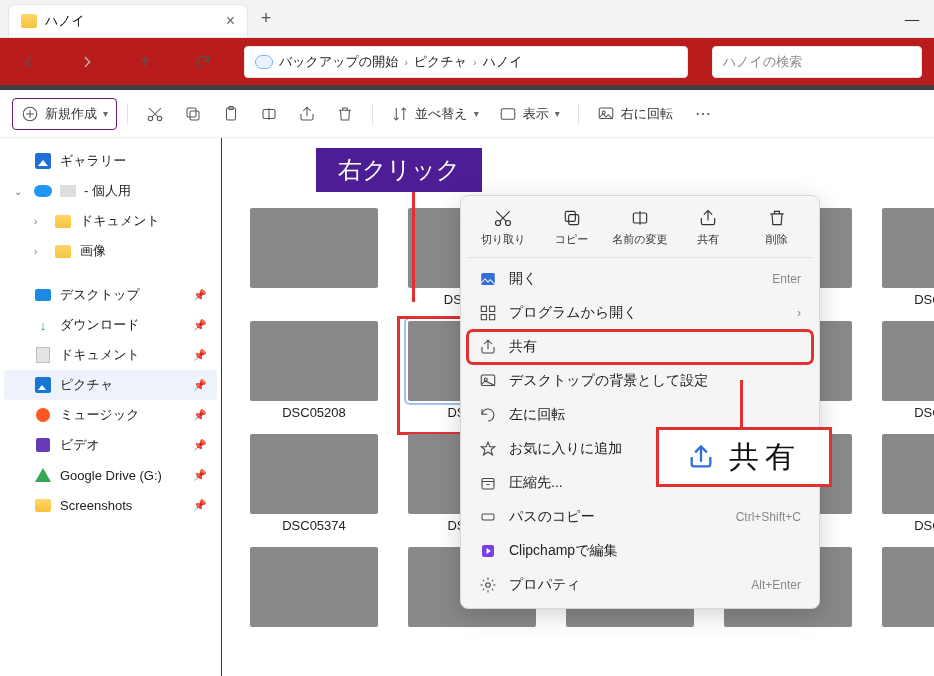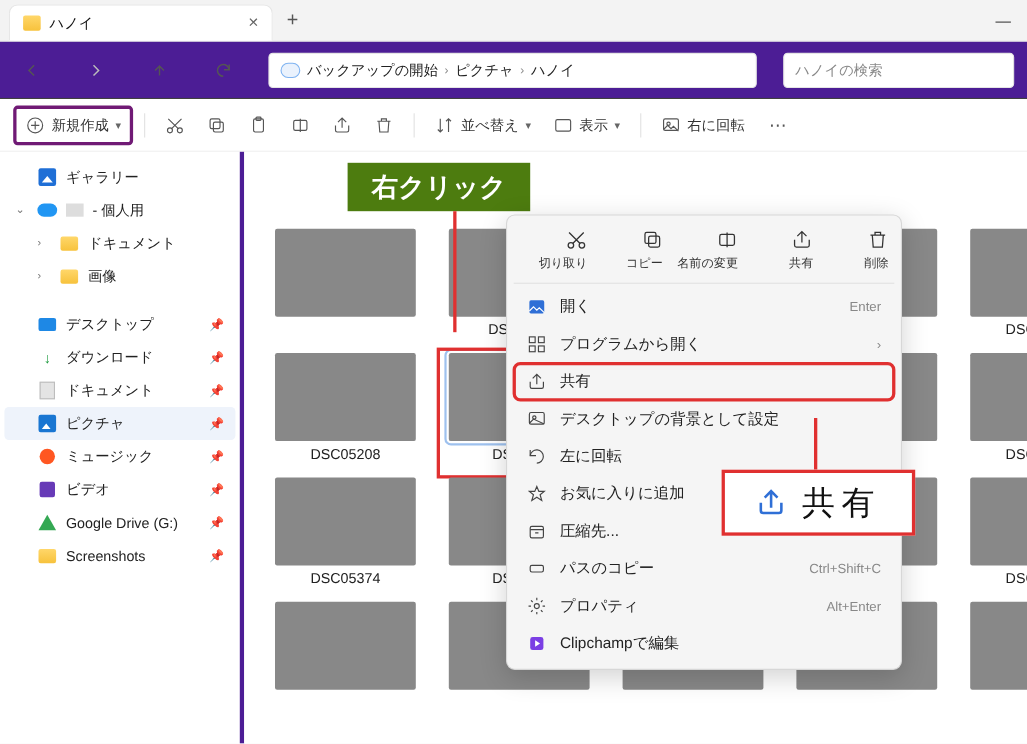--- a/index.html
+++ b/index.html
@@ -8,41 +8,41 @@
   
   .titlebar { height: 38px; display: flex; align-items: stretch; background: #f3f3f3; border-bottom: 1px solid #e5e5e5; }
   .tab { display: flex; align-items: center; gap: 8px; padding: 0 12px; background: #fff; border-radius: 8px 8px 0 0; margin: 4px 0 0 8px; min-width: 240px; border: 1px solid #e5e5e5; border-bottom: none; }
   .tab .folder-icon { width: 16px; height: 14px; background: linear-gradient(#ffd76a,#f7c23c); border-radius: 2px; }
   .tab .close { margin-left: auto; font-size: 16px; color: #666; cursor: pointer; }
   .newtab { display:flex; align-items:center; justify-content:center; width: 36px; font-size: 18px; color: #555; }
   .win-controls { margin-left: auto; display:flex; }
   .win-controls span { width: 44px; display:flex; align-items:center; justify-content:center; font-size:14px; color:#333; }
 
   
-  .navrow { height: 52px; display:flex; align-items:center; padding: 0 12px; gap: 24px; background:#4c1d95; border-bottom: 1px solid #404040; }
+  .navrow { height: 52px; display:flex; align-items:center; padding: 0 12px; gap: 24px; background:#b91c1c; border-bottom: 5px solid #404040; }
   .nav-btn { width: 34px; height:34px; display:flex; align-items:center; justify-content:center; color:#555; border-radius:4px; }
   .nav-btn svg { width:16px; height:16px; }
   .breadcrumb { flex:1; display:flex; align-items:center; gap: 6px; padding: 6px 10px; border:1px solid #e5e5e5; border-radius:4px; background:#fff; }
   .breadcrumb .cloud { width:18px; height:14px; border-radius:8px; background:#eaf2fd; border:1px solid #7fb3f1; position:relative; }
   .breadcrumb .crumb { color:#222; }
   .breadcrumb .sep { color:#888; font-size:11px; }
   .searchbox { width: 210px; padding:6px 10px; border:1px solid #e5e5e5; border-radius:4px; background:#fff; color:#888; }
 
   
   .toolbar { height: 48px; display:flex; align-items:center; padding: 0 12px; gap: 4px; background:#fff; border-bottom: 1px solid #eee; }
   .tb-btn { display:flex; align-items:center; gap:6px; padding: 6px 8px; border-radius:4px; color:#333; }
-  .tb-btn.new { border:3px solid #701a75; }
+  .tb-btn.new { border:1px solid #701a75; }
   .tb-sep { width:1px; height:22px; background:#e1e1e1; margin:0 6px; }
   .tb-icon { width:18px; height:18px; display:inline-flex; align-items:center; justify-content:center; }
   .tb-icon svg { width:18px; height:18px; stroke:#555; stroke-width:1.4; fill:none; }
   .more { font-size:16px; letter-spacing:2px; color:#555; padding:0 10px; }
 
   
   .body { display:flex; height: calc(676px - 38px - 52px - 48px); }
-  .sidebar { width: 222px; background:#fff; border-right:4px solid #4c1d95; padding: 8px 4px; overflow:hidden; }
+  .sidebar { width: 222px; background:#fff; border-right:1px solid #4c1d95; padding: 8px 4px; overflow:hidden; }
   .side-item { display:flex; align-items:center; gap:8px; padding:6px 10px; border-radius:4px; color:#222; font-size:13px; }
   .side-item.active { background:#eef3fb; }
   .side-item .chev { width:12px; color:#777; font-size:10px; }
   .side-item .pin { margin-left:auto; color:#888; font-size:11px; }
   .side-icon { width:18px; height:18px; display:inline-flex; align-items:center; justify-content:center; }
   .i-gallery { background:#1f6fd6; width:16px; height:16px; border-radius:2px; position:relative; }
   .i-gallery:after { content:""; position:absolute; left:3px; bottom:3px; width:0; height:0; border-left:5px solid transparent; border-right:5px solid transparent; border-bottom:6px solid #fff; }
   .i-onedrive { width:18px; height:12px; background:#2196f3; border-radius:8px; }
   .i-folder { width:16px; height:13px; background:linear-gradient(#ffd76a,#f7c23c); border-radius:2px; }
   .i-desktop { width:16px; height:12px; background:#1e88e5; border-radius:2px; }
@@ -68,27 +68,27 @@
   .p2{background:linear-gradient(#b7a46a,#7a6d3a)}
   .p3{background:linear-gradient(#1f1f1f,#3b3625)}
   .p4{background:linear-gradient(#2f4b2a,#507a3c)}
   .p5{background:linear-gradient(#2c321a,#5f6c2e)}
   .p6{background:linear-gradient(#6d6551,#4e4b3b)}
   .p7{background:linear-gradient(#e1e4e8,#b9bfc6)}
   .p8{background:linear-gradient(#3b3b35,#6e695a)}
   .p9{background:linear-gradient(#5a5a56,#9a9275)}
 
   
-  .callout { position:absolute; background:#4d7c0f; color:#fff; font-size:24px; font-weight:700; padding:6px 22px; z-index:5; }
+  .callout { position:absolute; background:#4c1d95; color:#fff; font-size:24px; font-weight:400; padding:6px 22px; z-index:5; }
   .callout-line { position:absolute; width:3px; background:#e03030; z-index:5; }
 
   
   .ctx { position:absolute; left:460px; top:195px; width:360px; background:#f5f5f5; border:1px solid #d7d7d7; border-radius:8px; box-shadow:0 6px 24px rgba(0,0,0,0.18); z-index:10; padding:6px; }
   .ctx-topbar { display:flex; justify-content:space-around; padding:6px 2px 10px; border-bottom:1px solid #e2e2e2; margin-bottom:4px; }
-  .ctx-top { display:flex; flex-direction:column; align-items:flex-end; gap:4px; font-size:11px; color:#333; width:62px; }
+  .ctx-top { display:flex; flex-direction:column; align-items:center; gap:4px; font-size:11px; color:#333; width:62px; }
   .ctx-top svg { width:20px; height:20px; stroke:#333; fill:none; stroke-width:1.4; }
   .ctx-item { display:flex; align-items:center; gap:12px; padding:8px 12px; border-radius:6px; font-size:14px; color:#222; position:relative; }
   .ctx-item .ci { width:18px; height:18px; display:inline-flex; align-items:center; justify-content:center; }
   .ctx-item .ci svg { width:18px; height:18px; stroke:#444; fill:none; stroke-width:1.4; }
   .ctx-item .shortcut { margin-left:auto; font-size:12px; color:#888; }
   .ctx-item .sub { margin-left:auto; color:#888; font-size:12px; }
   .hl-red { outline:3px solid #e03030; outline-offset:-2px; }
 
   
   .share-call { position:absolute; left:656px; top:427px; width:176px; height:60px; border:3px solid #e03030; background:#fff; display:flex; align-items:center; justify-content:center; gap:14px; z-index:20; }
@@ -533,35 +533,35 @@
         <svg viewBox="0 0 24 24">
           <rect x="4" y="8" width="16" height="8" rx="2"></rect>
         </svg>
       </span>
     <span>パスのコピー</span>
       <span class="shortcut">Ctrl+Shift+C</span>
   </div>
   <div class="ctx-item">
     <span class="ci">
         <svg viewBox="0 0 24 24">
+          <rect x="4" y="4" width="16" height="16" rx="3" fill="#7b3fe4" stroke="none"></rect>
+          <path d="M10 8l6 4-6 4z" fill="#fff" stroke="none"></path>
+        </svg>
+      </span>
+    <span>Clipchampで編集</span>
+  </div>
+  <div class="ctx-item">
+    <span class="ci">
+        <svg viewBox="0 0 24 24">
           <circle cx="12" cy="12" r="3"></circle>
           <path d="M12 2v3M12 19v3M2 12h3M19 12h3M5 5l2 2M17 17l2 2M19 5l-2 2M5 19l2-2"></path>
         </svg>
       </span>
     <span>プロパティ</span>
       <span class="shortcut">Alt+Enter</span>
-  </div>
-  <div class="ctx-item">
-    <span class="ci">
-        <svg viewBox="0 0 24 24">
-          <rect x="4" y="4" width="16" height="16" rx="3" fill="#7b3fe4" stroke="none"></rect>
-          <path d="M10 8l6 4-6 4z" fill="#fff" stroke="none"></path>
-        </svg>
-      </span>
-    <span>Clipchampで編集</span>
   </div>
 </div>
 
 <div class="share-call">
   <svg viewBox="0 0 24 24">
       <path d="M4 12v6a2 2 0 0 0 2 2h12a2 2 0 0 0 2-2v-6"></path>
       <path d="M12 3v13M7 8l5-5 5 5"></path>
     </svg>
   <span>共有</span>
 </div>

